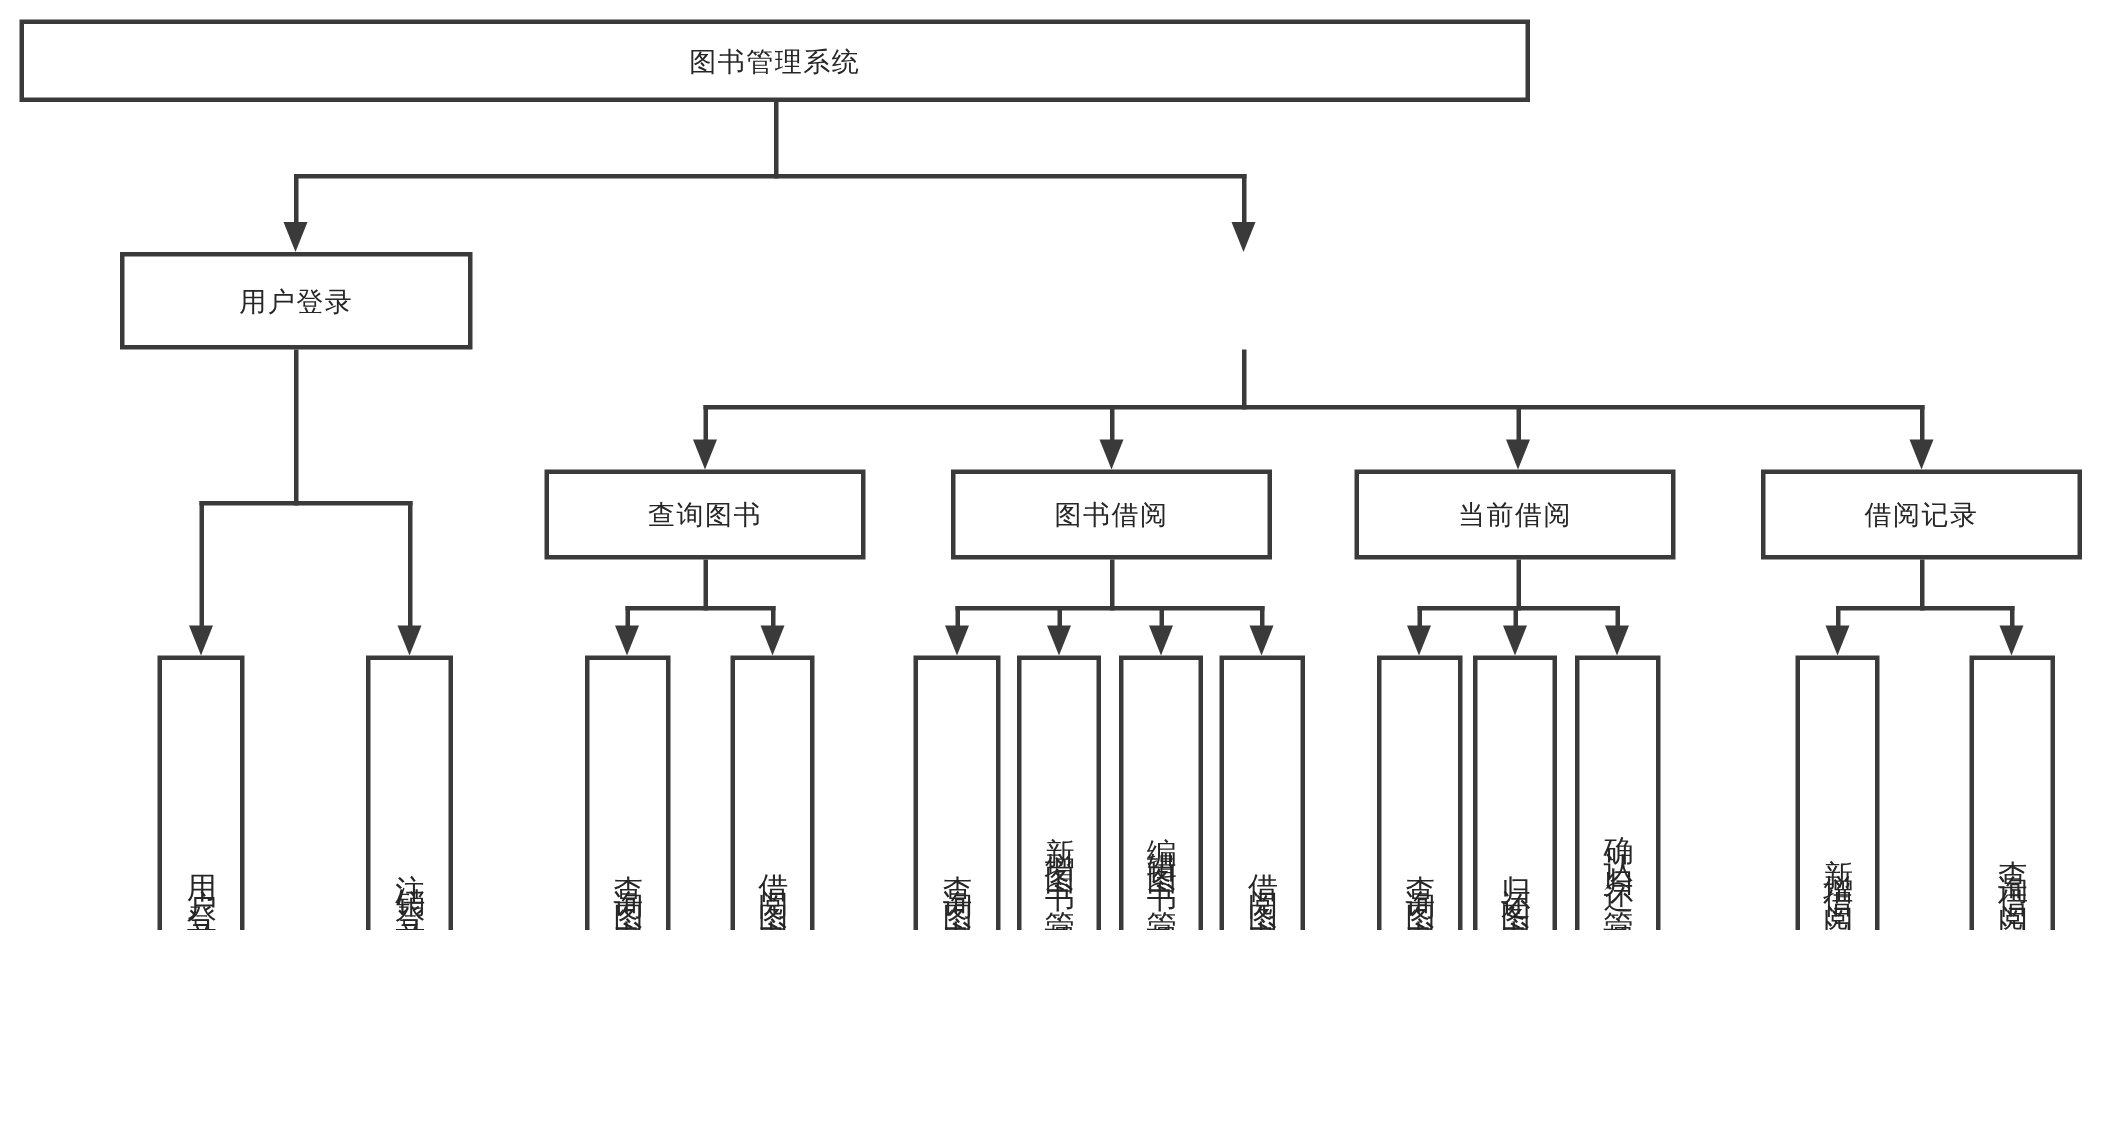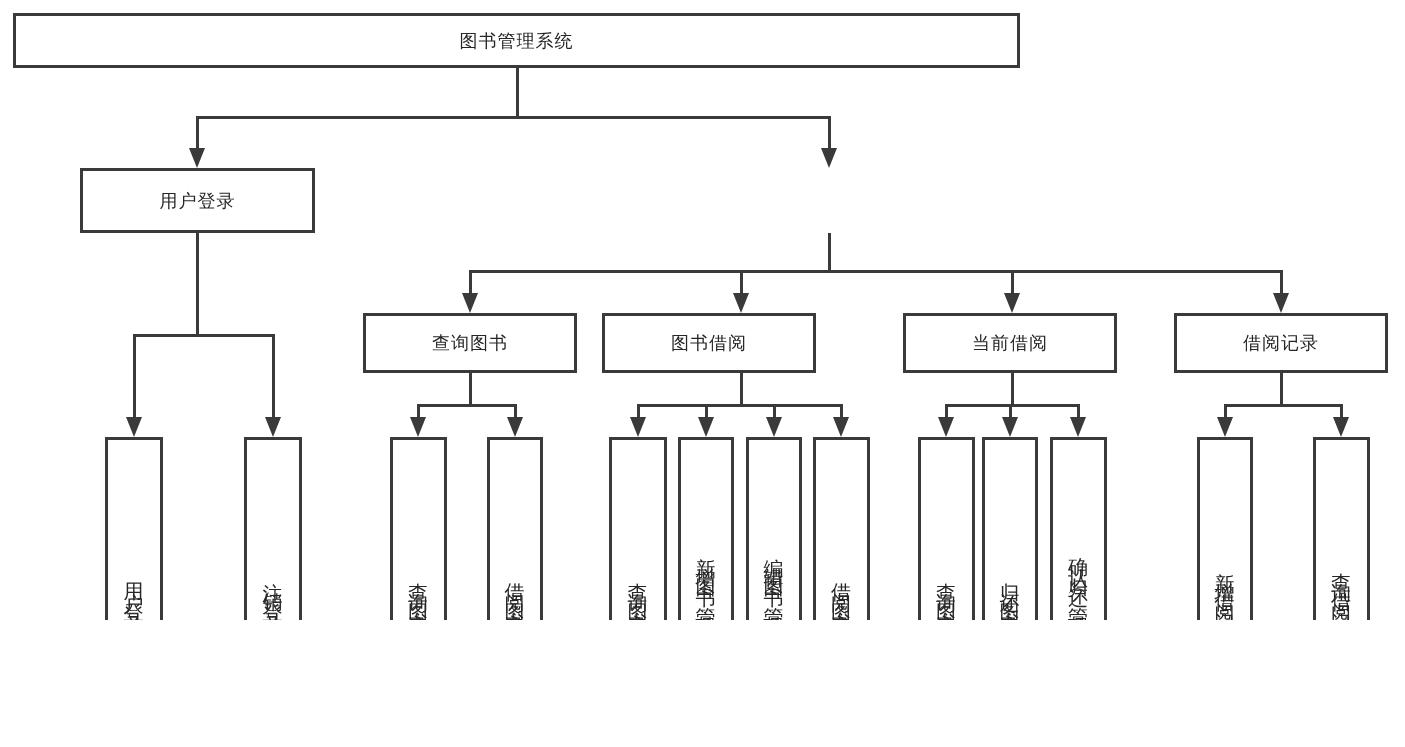--- a/index.html
+++ b/index.html
@@ -64,21 +64,21 @@
   <div class="vl" style="left:468.5px;top:270px;height:27px;"></div>
   <div class="arr" style="left:462px;top:293px;"></div>
   <div class="vl" style="left:739.5px;top:270px;height:27px;"></div>
   <div class="arr" style="left:733px;top:293px;"></div>
   <div class="vl" style="left:1010.5px;top:270px;height:27px;"></div>
   <div class="arr" style="left:1004px;top:293px;"></div>
   <div class="vl" style="left:1279.5px;top:270px;height:27px;"></div>
   <div class="arr" style="left:1273px;top:293px;"></div>
 
   <div class="node" style="left:363px;top:313px;width:214px;height:60px;">查询图书</div>
-  <div class="node" style="left:602px;top:313px;width:214px;height:60px;">图书借阅</div>
+  <div class="node" style="left:634px;top:313px;width:214px;height:60px;">图书借阅</div>
   <div class="node" style="left:1174px;top:313px;width:214px;height:60px;">借阅记录</div>
   <div class="node" style="left:903px;top:313px;width:214px;height:60px;">当前借阅</div>
 
   <div class="vl" style="left:468.5px;top:373px;height:34px;"></div>
   <div class="hl" style="left:416.5px;top:404px;width:100px;"></div>
   <div class="vl" style="left:416.5px;top:404px;height:17px;"></div>
   <div class="arr" style="left:410px;top:417px;"></div>
   <div class="vl" style="left:513.5px;top:404px;height:17px;"></div>
   <div class="arr" style="left:507px;top:417px;"></div>
 

